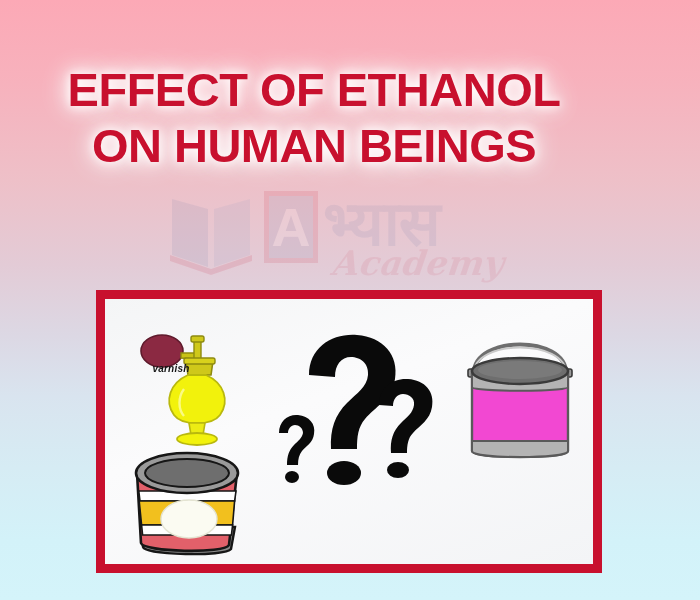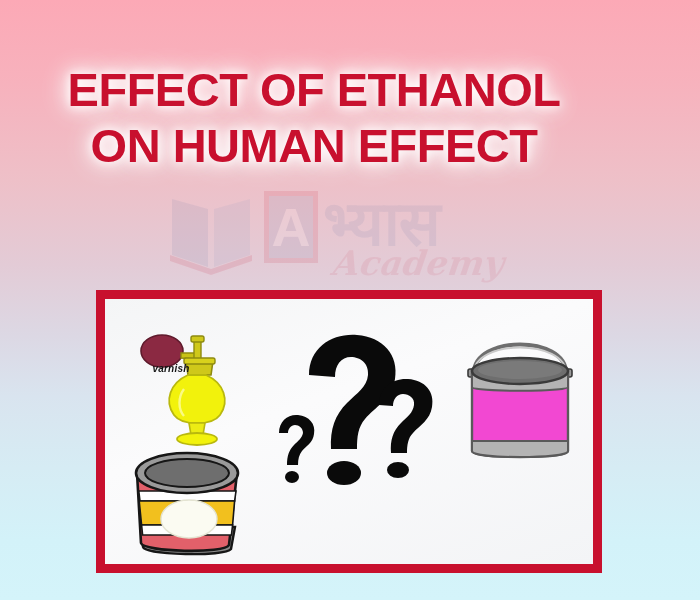--- a/index.html
+++ b/index.html
@@ -182,21 +182,21 @@
     </svg>
     <div class="wm-letterbox">
       <span>A</span>
     </div>
     <div class="wm-hindi">भ्यास</div>
     <div class="wm-academy">Academy</div>
   </div>
 
   <div id="title-block">
     <span class="title-line">EFFECT OF ETHANOL</span>
-    <span class="title-line">ON HUMAN EFFECT</span>
+    <span class="title-line">ON HUMAN BEINGS</span>
   </div>
 
   <div id="picture-frame">
     <div id="picture-canvas">
 
       <svg class="art" id="perfume" viewBox="0 0 115 120">
 
         <ellipse cx="22" cy="20" rx="21" ry="16" fill="#8B2942" stroke="#5F1A2C" stroke-width="1.6"></ellipse>
 
         <path d="M41 22 L57 22 L57 28 L41 27 Z" fill="#C9C215" stroke="#8E8A0F" stroke-width="1.4"></path>

